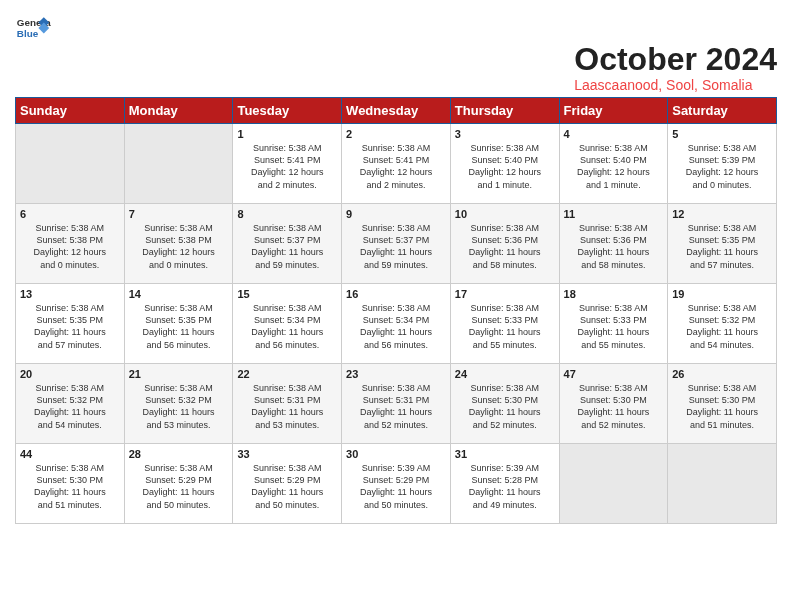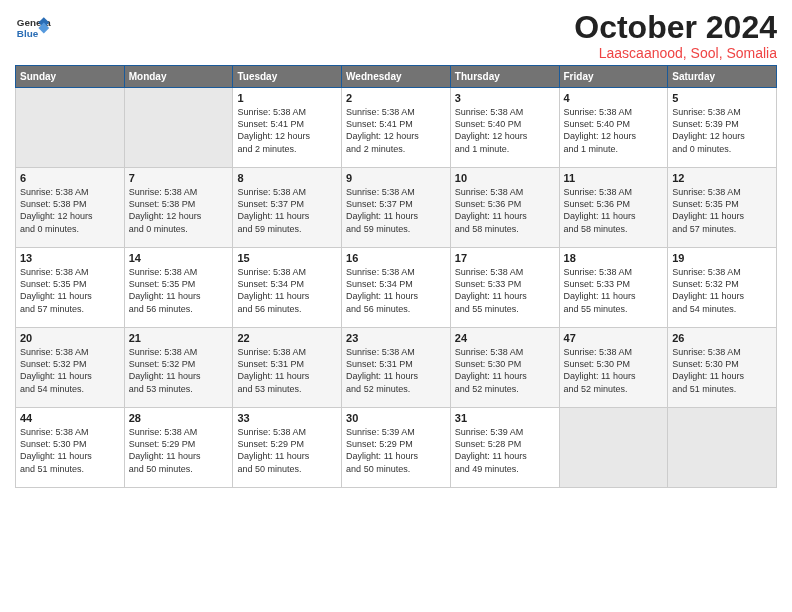--- a/index.html
+++ b/index.html
@@ -23,41 +23,42 @@
     .logo {
       display: flex;
       align-items: center;
       gap: 4px;
     }
     .logo-icon {
       width: 36px;
       height: 36px;
     }
     .title-block {
-      text-align: right;
+      text-align: left;
+      margin-top: 32px;
     }
     .month-title {
       font-size: 32px;
       font-weight: bold;
       color: #222;
       line-height: 1.1;
     }
     .subtitle {
       font-size: 14px;
       color: #ef4444;
     }
     table {
       width: 100%;
       border-collapse: collapse;
       table-layout: fixed;
     }
     thead tr th {
-      background: #737373;
+      background: #b91c1c;
       color: #fff;
-      font-size: 10px;
+      font-size: 13px;
       font-weight: bold;
       padding: 5px 4px;
       text-align: left;
       border: 1px solid #1a5a9a;
       margin-left: 31px;
     }
     tbody tr td {
       vertical-align: top;
       font-size: 9.5px;
       color: #222;
@@ -72,20 +73,21 @@
     .day-num {
       font-size: 11px;
       font-weight: bold;
       display: block;
       margin-bottom: 2px;
     }
     .cell-text {
       font-size: 9px;
       line-height: 1.35;
       color: #333;
+      text-align: center;
     }
     .empty-cell {
       background: #e8e8e8 !important;
     }
   </style>
 </head>
 <body>
 
 <div class="container">
   <div class="header-row">

